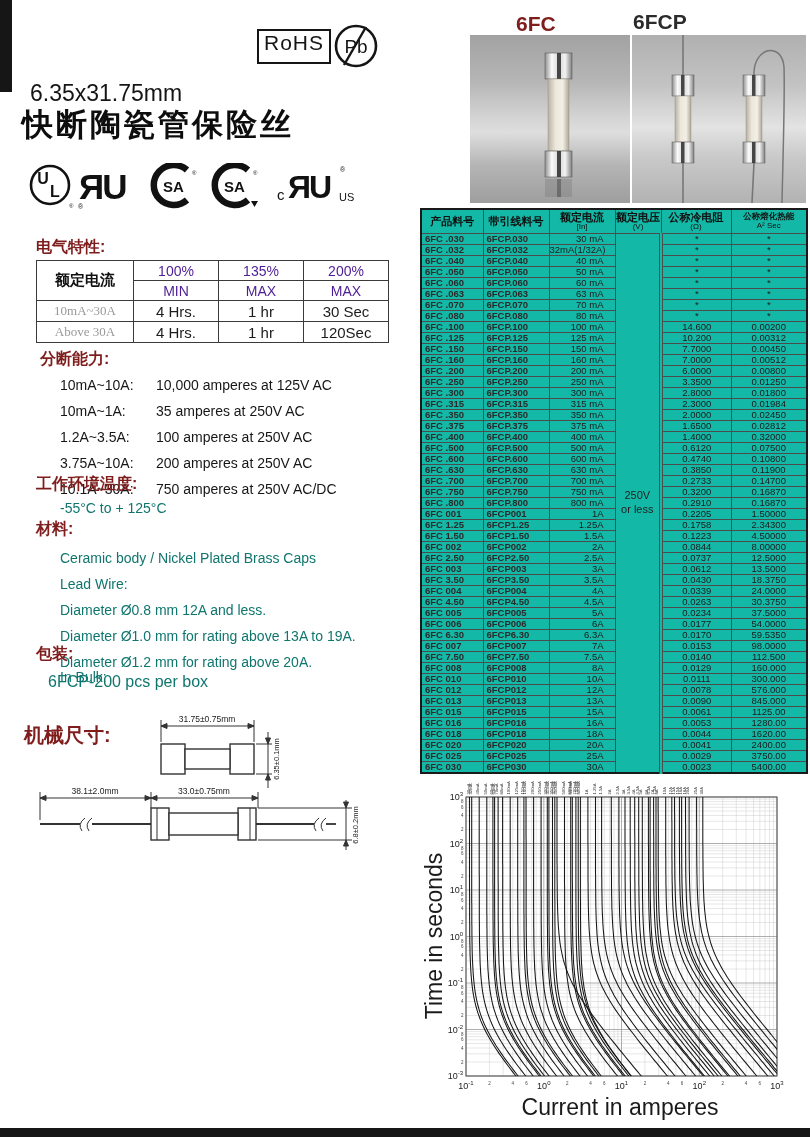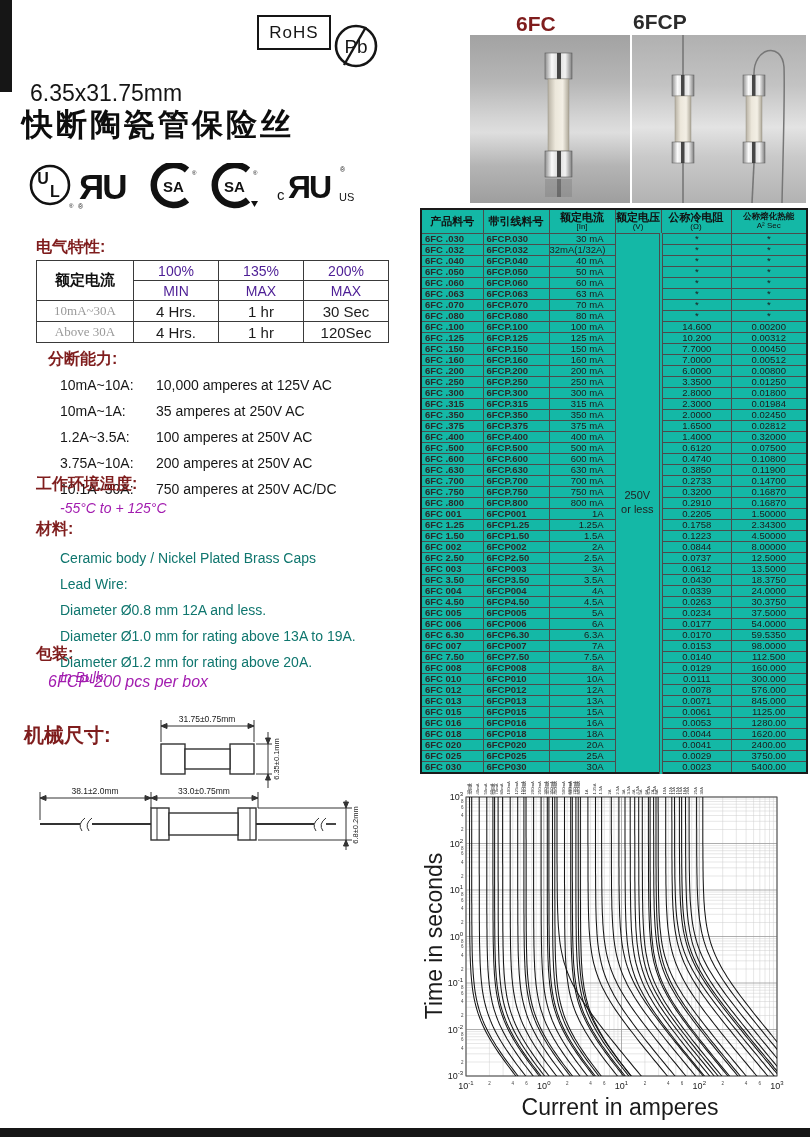--- a/index.html
+++ b/index.html
@@ -3,43 +3,43 @@
 <meta charset="utf-8">
 <style>
   html,body{margin:0;padding:0;background:#e8e8e8;}
   #page{position:relative;width:810px;height:1137px;background:#ffffff;overflow:hidden;
         font-family:"Liberation Sans","DejaVu Sans",sans-serif;color:#111;}
   .abs{position:absolute;}
   
   #left-bar{left:0;top:0;width:12px;height:92px;background:#161616;}
   #bottom-bar{left:0;top:1128px;width:810px;height:9px;background:#161616;}
   
-  #rohs-box{left:257px;top:15px;width:70px;height:31px;border:2.5px solid #151515;
-            display:flex;align-items:center;justify-content:center;font-size:17px;letter-spacing:1px;color:#151515;}
+  #rohs-box{left:257px;top:29px;width:70px;height:31px;border:2.5px solid #151515;
+            display:flex;align-items:flex-start;justify-content:center;font-size:21px;letter-spacing:1px;color:#151515;}
   #pb-badge{left:333px;top:23px;}
   
   #size-label{left:30px;top:80px;font-size:23px;color:#151515;}
   #main-title{left:22px;top:104px;font-size:31px;font-weight:bold;letter-spacing:3px;color:#0d0d0d;}
   
   .logo{position:absolute;}
   
   .sec-head{position:absolute;font-size:16px;font-weight:bold;color:#7f1d1d;}
   
   #elec-table{position:absolute;left:36px;top:260px;border-collapse:collapse;table-layout:fixed;}
   #elec-table td{border:1.5px solid #3a3a3a;text-align:center;padding:0;}
   #elec-table .hdr{font-size:14px;height:19px;color:#4c1d95;}
   #elec-table .rc{font-size:15px;font-weight:bold;width:96px;}
   #elec-table .pct-col{width:84px;}
   #elec-table .rowlab{font-family:"Liberation Serif","DejaVu Serif",serif;color:#999;font-size:13px;height:20px;}
   #elec-table .val{font-size:15px;color:#1c1c1c;height:20px;}
   
   #breaking-list{left:60px;top:372px;font-size:14px;line-height:26px;color:#161616;}
   #breaking-list .rng{display:inline-block;width:96px;}
   
-  .plain{position:absolute;font-size:14px;color:#a21caf;font-style:italic;}
+  .plain{position:absolute;font-size:14px;color:#0f766e;}
   #materials-lines{left:60px;top:545px;font-size:14px;line-height:26px;color:#0f766e;}
   
   #parts-table{position:absolute;left:420px;top:208px;width:386px;border-collapse:collapse;
                table-layout:fixed;border:2px solid #1a1a1a;background:#14b8a6;}
   #parts-table th{border:1px solid #4c4c4c;font-size:11px;font-weight:bold;line-height:1.1;padding:1px 0;color:#111;}
   #parts-table th .sub{display:block;font-size:8px;font-weight:normal;}
   #parts-table th.small{font-size:8.5px;}
   #parts-table td{border:1px solid #4c4c4c;font-size:9.5px;height:10px;line-height:10px;padding:0;color:#1b1b1b;white-space:nowrap;overflow:hidden;}
   #parts-table td.pn,#parts-table td.pnl{font-weight:bold;padding-left:3px;color:#2a2a2a;}
   #parts-table td.cur{text-align:right;padding-right:11px;}
@@ -127,21 +127,21 @@
     </tr>
     <tr>
       <td class="rowlab">Above 30A</td>
       <td class="val">4 Hrs.</td>
       <td class="val">1 hr</td>
       <td class="val">120Sec</td>
     </tr>
   </tbody>
     </table>
 
-  <div class="sec-head" style="left:48px;top:349px;text-align:center;">分断能力:</div>
+  <div class="sec-head" style="left:40px;top:349px;text-align:center;">分断能力:</div>
   <div class="abs" id="breaking-list">
       <div><span class="rng">10mA~10A:</span><span>10,000 amperes at 125V AC</span></div>
       <div><span class="rng">10mA~1A:</span><span>35 amperes at 250V AC</span></div>
       <div><span class="rng">1.2A~3.5A:</span><span>100 amperes at 250V AC</span></div>
       <div><span class="rng">3.75A~10A:</span><span>200 amperes at 250V AC</span></div>
       <div><span class="rng">10.1A~30A:</span><span>750 amperes at 250V AC/DC</span></div>
     </div>
 
   <div class="sec-head" style="left:36px;top:474px;">工作环境温度:</div>
   <div class="plain" style="left:60px;top:500px;">-55°C to + 125°C</div>
@@ -576,21 +576,21 @@
           <td class="pn">6FC 012</td>
           <td class="pnl">6FCP012</td>
           <td class="cur">12A</td>
           <td class="res">0.0078</td>
           <td class="i2t">576.000</td>
         </tr>
         <tr>
           <td class="pn">6FC 013</td>
           <td class="pnl">6FCP013</td>
           <td class="cur">13A</td>
-          <td class="res">0.0071</td>
+          <td class="res">0.0090</td>
           <td class="i2t">845.000</td>
         </tr>
         <tr>
           <td class="pn">6FC 015</td>
           <td class="pnl">6FCP015</td>
           <td class="cur">15A</td>
           <td class="res">0.0061</td>
           <td class="i2t">1125.00</td>
         </tr>
         <tr>

